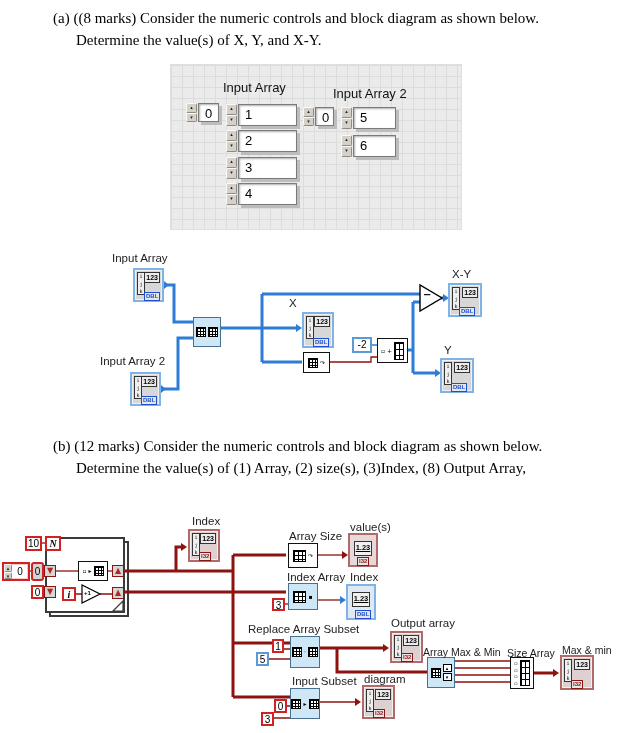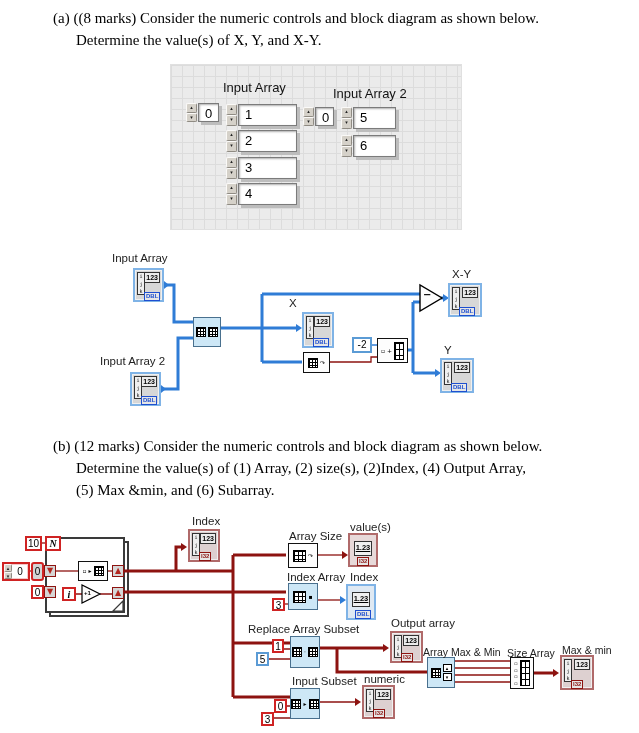--- a/index.html
+++ b/index.html
@@ -226,22 +226,21 @@
           <b>i</b>
           <b>j</b>
           <b>k</b>
         </span>
       <span class="num">123</span>
       <span class="typ t-blue">DBL</span>
     </div>
   </div>
 
   <div class="qt" style="left:53px;top:436px">(b) (12 marks) Consider the numeric controls and block diagram as shown below.</div>
-  <div class="qt" style="left:76px;top:458px">Determine the value(s) of (1) Array, (2) size(s), (2)Index, (4) Output Array,</div>
-  <div class="qt" style="left:76px;top:480px">(5) Max &amp;min, and (6) Subarray.</div>
+  <div class="qt" style="left:76px;top:458px">Determine the value(s) of (1) Array, (2) size(s), (3)Index, (8) Output Array,</div>
 
   <div class="diag" style="top:505px;height:228px">
     <svg class="wires" width="639" height="228">
       <rect x="50" y="37" width="78" height="74" fill="none" stroke="#3a3a3a" stroke-width="2"></rect>
       <rect x="46" y="33" width="78" height="74" fill="#fff" stroke="#3a3a3a" stroke-width="2"></rect>
       <polygon points="113,106 123,96 123,106" fill="#fff" stroke="#3a3a3a" stroke-width="1.2"></polygon>
       <g fill="none" stroke="#8d1310" stroke-width="1.3">
         <path d="M41 38 H45"></path>
         <path d="M30 66 H46"></path>
         <path d="M44 87 H46"></path>
@@ -359,21 +358,21 @@
     </div>
 
     <div class="lb" style="left:292px;top:170px">Input Subset</div>
     <div class="nd" style="left:290px;top:183px;width:30px;height:31px">
       <span class="gi s"></span>
       <span class="tiny">▸</span>
       <span class="gi s"></span>
     </div>
     <div class="cst" style="left:274px;top:194px;width:13px;height:14px">0</div>
     <div class="cst" style="left:261px;top:207px;width:13px;height:14px">3</div>
-    <div class="lb" style="left:364px;top:168px">numeric</div>
+    <div class="lb" style="left:364px;top:168px">diagram</div>
     <div class="lvt mar" style="left:362px;top:180px;width:33px;height:34px">
       <span class="col">
           <b>i</b>
           <b>j</b>
           <b>k</b>
         </span>
       <span class="num">123</span>
       <span class="typ t-mar">I32</span>
     </div>
 

